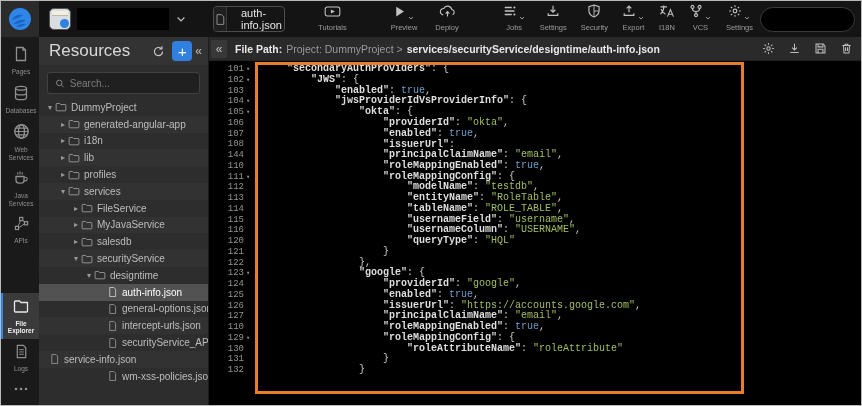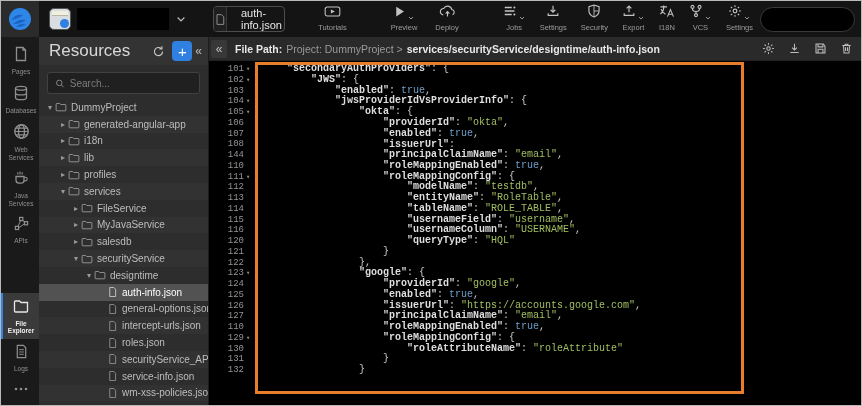--- a/index.html
+++ b/index.html
@@ -456,32 +456,23 @@
             </span>
             <span>intercept-urls.json</span>
           </div>
           <div class="tree-row" style="padding-left: 58px;">
             <span class="tchev"></span>
             <span style="display: flex;">
               <svg width="11" height="12" viewBox="0 0 16 16" fill="none" stroke="currentColor" stroke-width="1.3">
                 <path d="M4 1.5h6l2.5 2.5v10.5H4z" stroke-width="1.1"></path>
               </svg>
             </span>
-            <span>roles.json</span>
-          </div>
-          <div class="tree-row" style="padding-left: 58px;">
-            <span class="tchev"></span>
-            <span style="display: flex;">
-              <svg width="11" height="12" viewBox="0 0 16 16" fill="none" stroke="currentColor" stroke-width="1.3">
-                <path d="M4 1.5h6l2.5 2.5v10.5H4z" stroke-width="1.1"></path>
-              </svg>
-            </span>
             <span>securityService_API.json</span>
           </div>
-          <div class="tree-row" style="padding-left: 58px;">
+          <div class="tree-row" style="">
             <span class="tchev"></span>
             <span style="display: flex;">
               <svg width="11" height="12" viewBox="0 0 16 16" fill="none" stroke="currentColor" stroke-width="1.3">
                 <path d="M4 1.5h6l2.5 2.5v10.5H4z" stroke-width="1.1"></path>
               </svg>
             </span>
             <span>service-info.json</span>
           </div>
           <div class="tree-row" style="padding-left: 58px;">
             <span class="tchev"></span>

